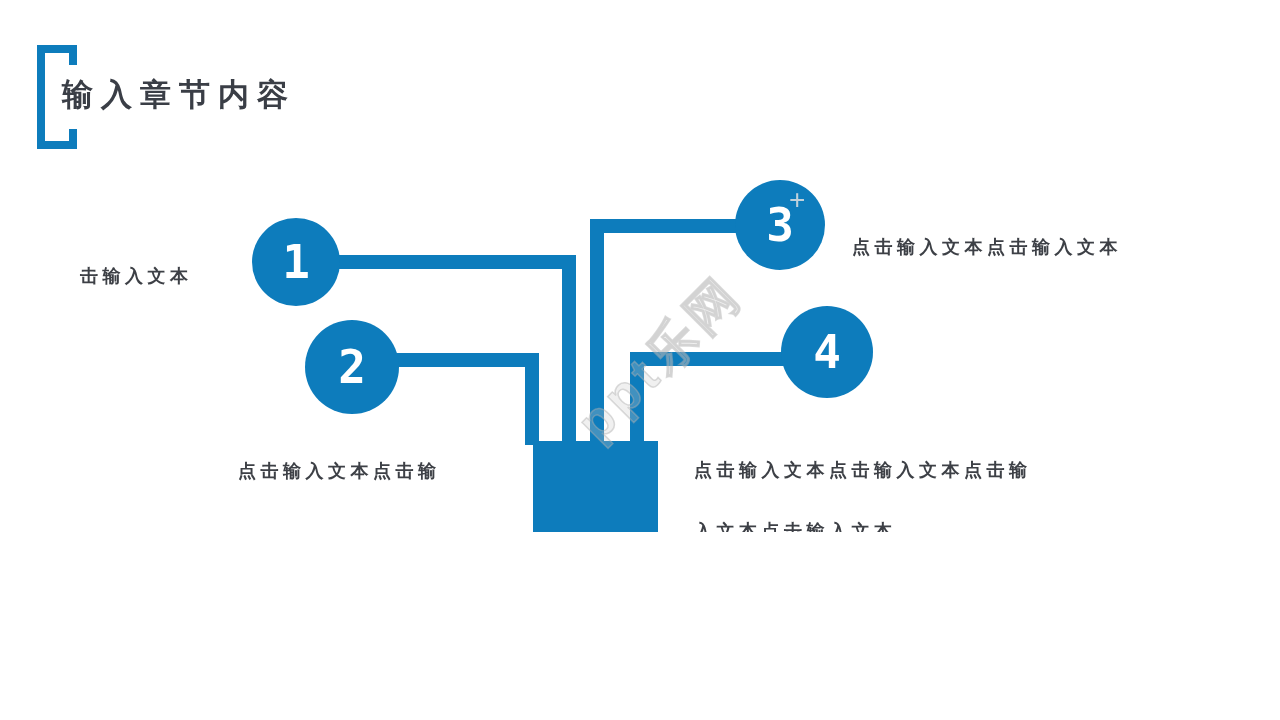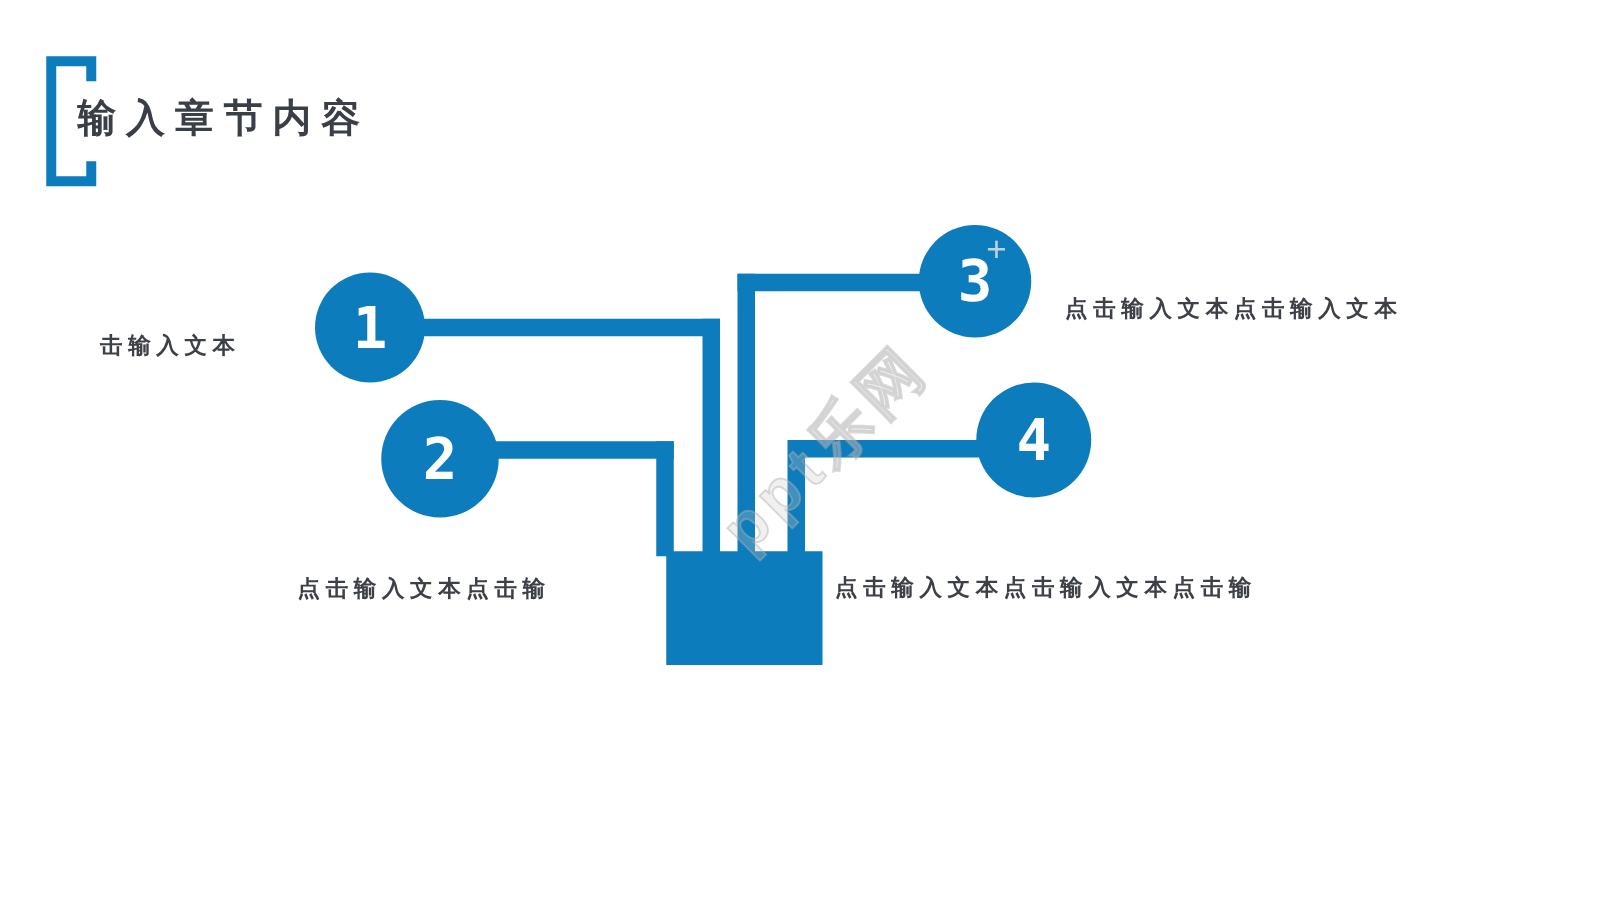--- a/index.html
+++ b/index.html
@@ -58,21 +58,21 @@
   .label{
     position:absolute;z-index:3;
     color:var(--body-text);
     font-weight:bold;font-size:18px;
     letter-spacing:4.5px;line-height:27px;
     white-space:nowrap;
   }
   .t1{left:80px;top:229px;}
   .t2{left:238px;top:424px;text-align:right;}
   .t3{left:852px;top:200px;}
-  .t4{left:668px;top:423px;}
+  .t4{left:694px;top:423px;}
   .label span{display:block;margin-top:34px;}
   
   .watermark{
     position:absolute;left:520px;top:325px;width:280px;
     z-index:5;text-align:center;
     transform:rotate(-45deg);
     font-size:50px;font-weight:bold;letter-spacing:6px;
     color:rgba(200,200,200,0.28);
     -webkit-text-stroke:1.5px rgba(175,175,175,0.45);
     pointer-events:none;
@@ -122,18 +122,19 @@
     <span>击输入文本</span>
   </div>
   <div class="label t2">
     <span>点击输入文本点击输</span>
   </div>
   <div class="label t3">
     <span>点击输入文本点击输入文本</span>
   </div>
   <div class="label t4">
     <span>点击输入文本点击输入文本点击输</span>
+    <span>入文本点击输入文本</span>
   </div>
 
   <div class="watermark">ppt乐网</div>
   <div class="watermark-plus">+</div>
 
 </div>
 
 </body></html>

